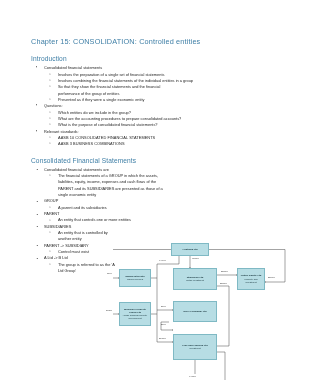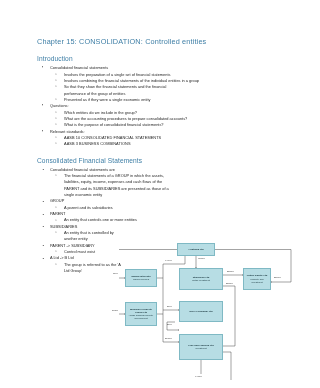--- a/index.html
+++ b/index.html
@@ -10,21 +10,21 @@
   body {
     width: 300px;
     height: 388px;
     overflow: hidden;
     font-family: "Liberation Sans", sans-serif;
     color: #2a2a2a;
     position: relative;
   }
   .page {
     position: absolute;
-    left: 6px; top: 0;
+    left: 0; top: 0;
     width: 300px;
     height: 388px;
     background: #fff;
     overflow: hidden;
     text-decoration: underline;
   }
   .content {
     position: absolute;
     left: 31px;
     top: 38px;

